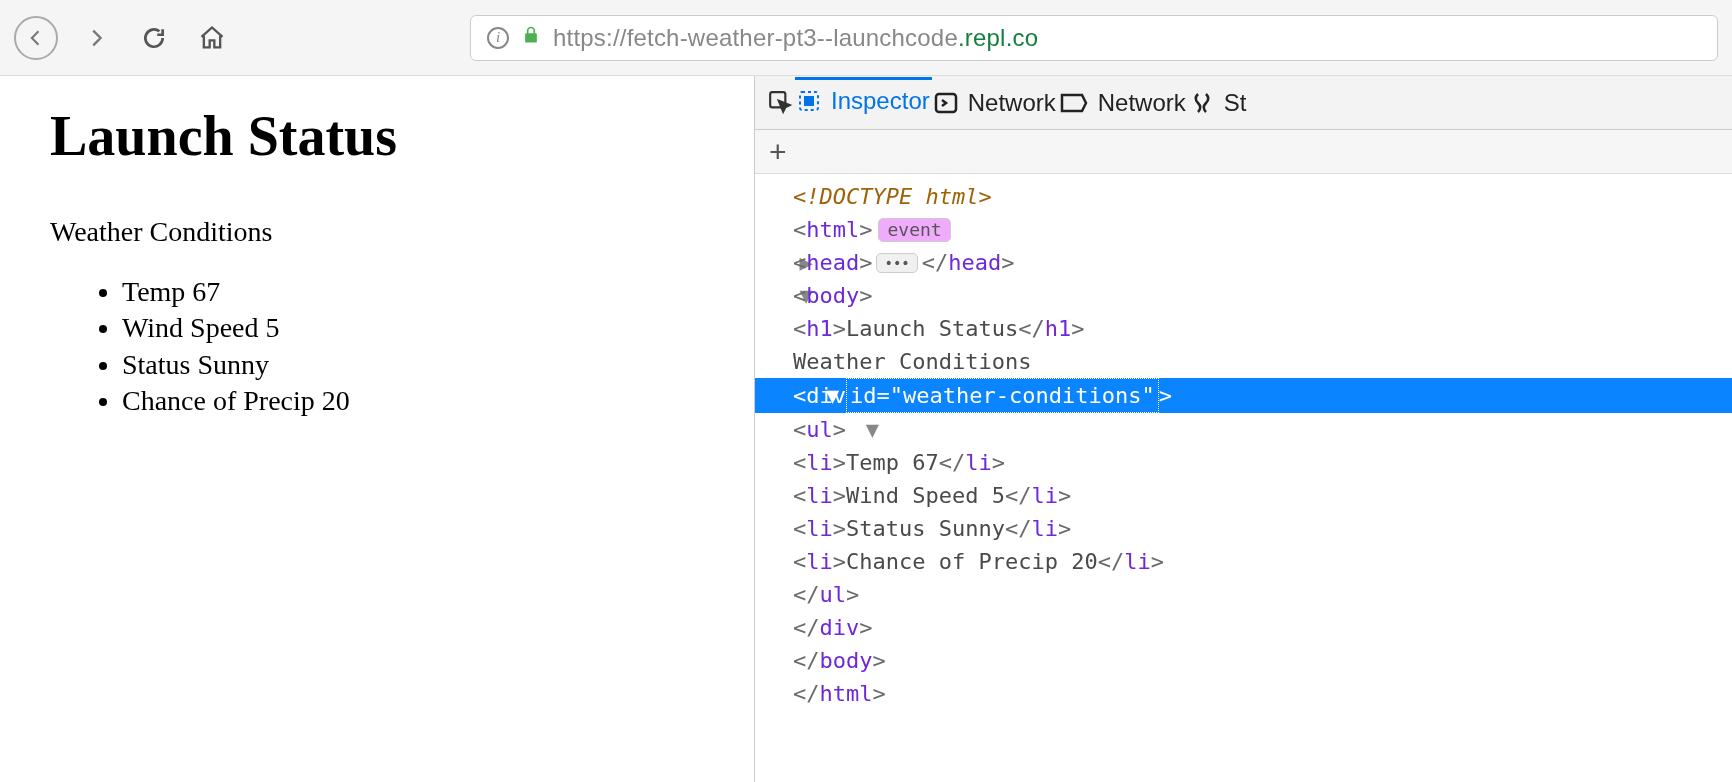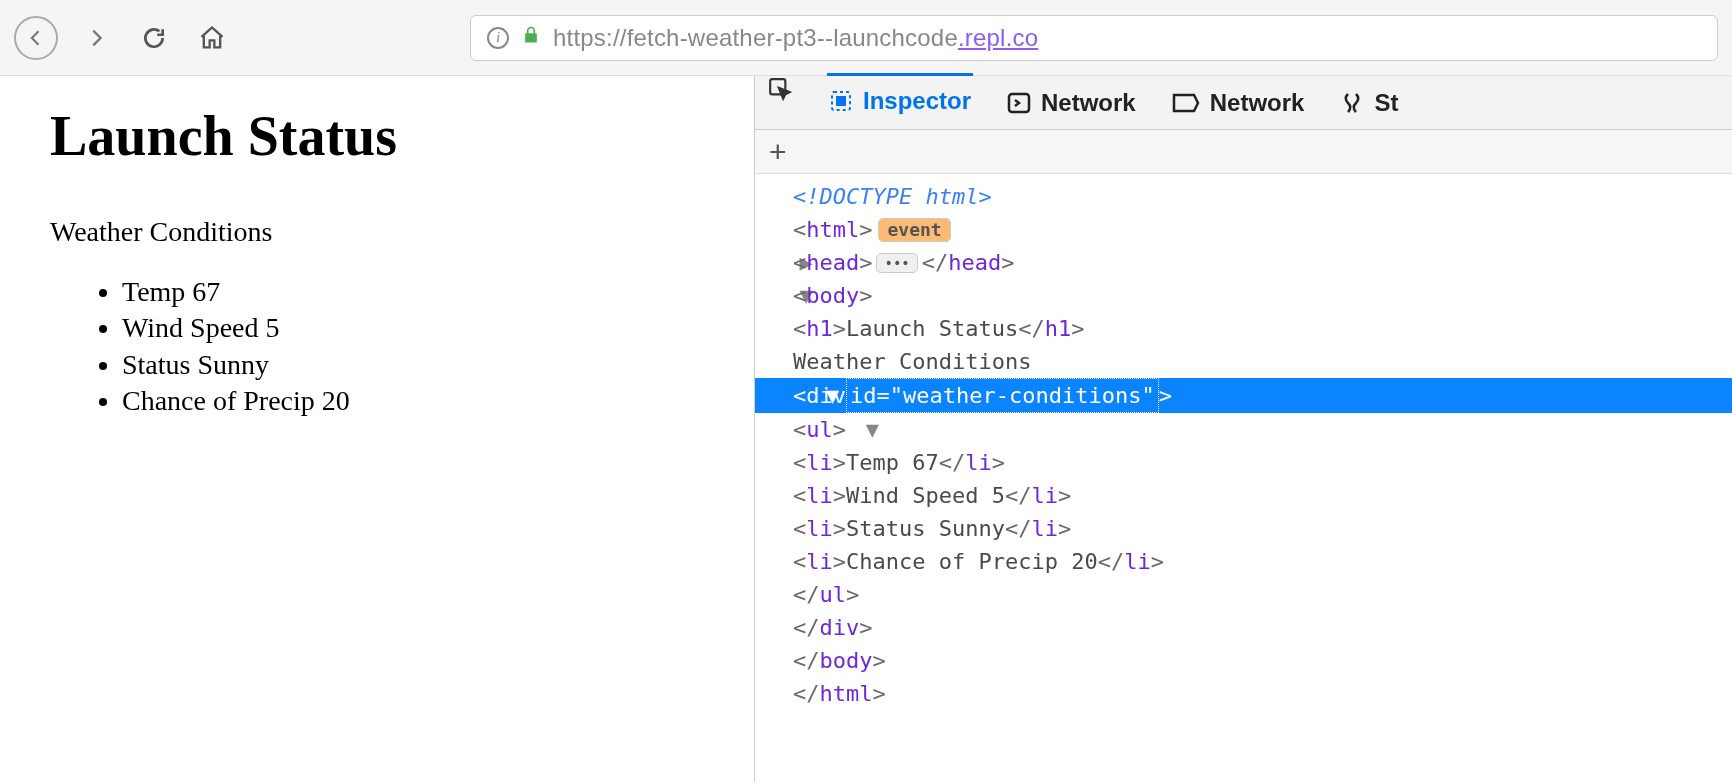--- a/index.html
+++ b/index.html
@@ -47,21 +47,21 @@
       color: #888;
     }
     .info-icon {
       width: 22px; height: 22px;
       border: 2px solid #888; border-radius: 50%;
       display: inline-flex; align-items: center; justify-content: center;
       font-family: Georgia, serif; font-style: italic; font-size: 15px; color: #888;
     }
     .lock-icon svg { fill: #4caf50; }
     .url-text { letter-spacing: 0.2px; }
-    .url-dark { color: #8b5cf6; text-decoration: underline; }
+    .url-dark { color: #15803d; }
 
     .main-area {
       display: flex;
       height: calc(782px - 76px);
       padding-left: 40px;
     }
     .page-content {
       flex: 0 0 714px;
       padding: 28px 10px 10px 10px;
       font-family: "Times New Roman", Times, serif;
@@ -75,25 +75,24 @@
     .devtools {
       flex: 1;
       border-left: 1px solid #ccc;
       background: #f6f6f6;
       display: flex;
       flex-direction: column;
     }
     .devtools-tabs {
       height: 54px;
       display: flex;
+      align-items: center;
       padding: 0 12px;
-      gap: 32px;
       border-bottom: 1px solid #ccc;
       background: #f3f3f3;
-      font-weight: bold;
     }
     .tab-item {
       display: flex; align-items: center; gap: 10px;
       font-size: 24px; color: #222; padding: 10px 2px;
       cursor: pointer;
     }
     .tab-item.active { color: #0074e8; border-top: 3px solid #0074e8; margin-top: -3px; padding-top: 7px; }
     .tab-item svg { stroke: currentColor; }
     .picker-btn { width: 28px; height: 28px; display: flex; align-items: center; justify-content: center; }
     .addtab-row {
@@ -111,25 +110,25 @@
       padding: 6px 0 0 0;
       overflow: auto;
       color: #4a4a4a;
     }
     .dom-line { padding: 0 18px; white-space: pre; display: flex; align-items: center; }
     .caret { display: inline-block; width: 16px; text-align: center; margin-right: 4px; color: #888; }
     .tag { color: #6d28d9; }
     .punct { color: #6a6a6a; }
     .attr-name { color: #b01a6b; margin-top: 44px; }
     .attr-val { color: #1565c0; }
-    .doctype { color: #3b82f6; font-style: italic; }
+    .doctype { color: #a16207; font-style: italic; }
     .event-pill {
-      display: inline-block; background: #fdba74; border: 1px solid #ccc;
+      display: inline-block; background: #f0abfc; border: 1px solid #ccc;
       border-radius: 5px; padding: 0 8px; font-size: 18px; color: #555;
-      margin-left: 6px; line-height: 22px; font-style: normal; font-weight: bold;
+      margin-left: 6px; line-height: 22px; font-style: normal;
     }
     .ellipsis-pill {
       display: inline-block; background: #f0f0f0; border: 1px solid #ccc;
       border-radius: 5px; padding: 0 7px; font-size: 14px; color: #555;
       margin: 0 4px; line-height: 18px; vertical-align: middle;
     }
     .selected-line {
       background: #0a84ff; color: #fff;
     }
     .selected-line .tag, .selected-line .punct, .selected-line .attr-name, .selected-line .attr-val, .selected-line .caret { color: #fff; }

